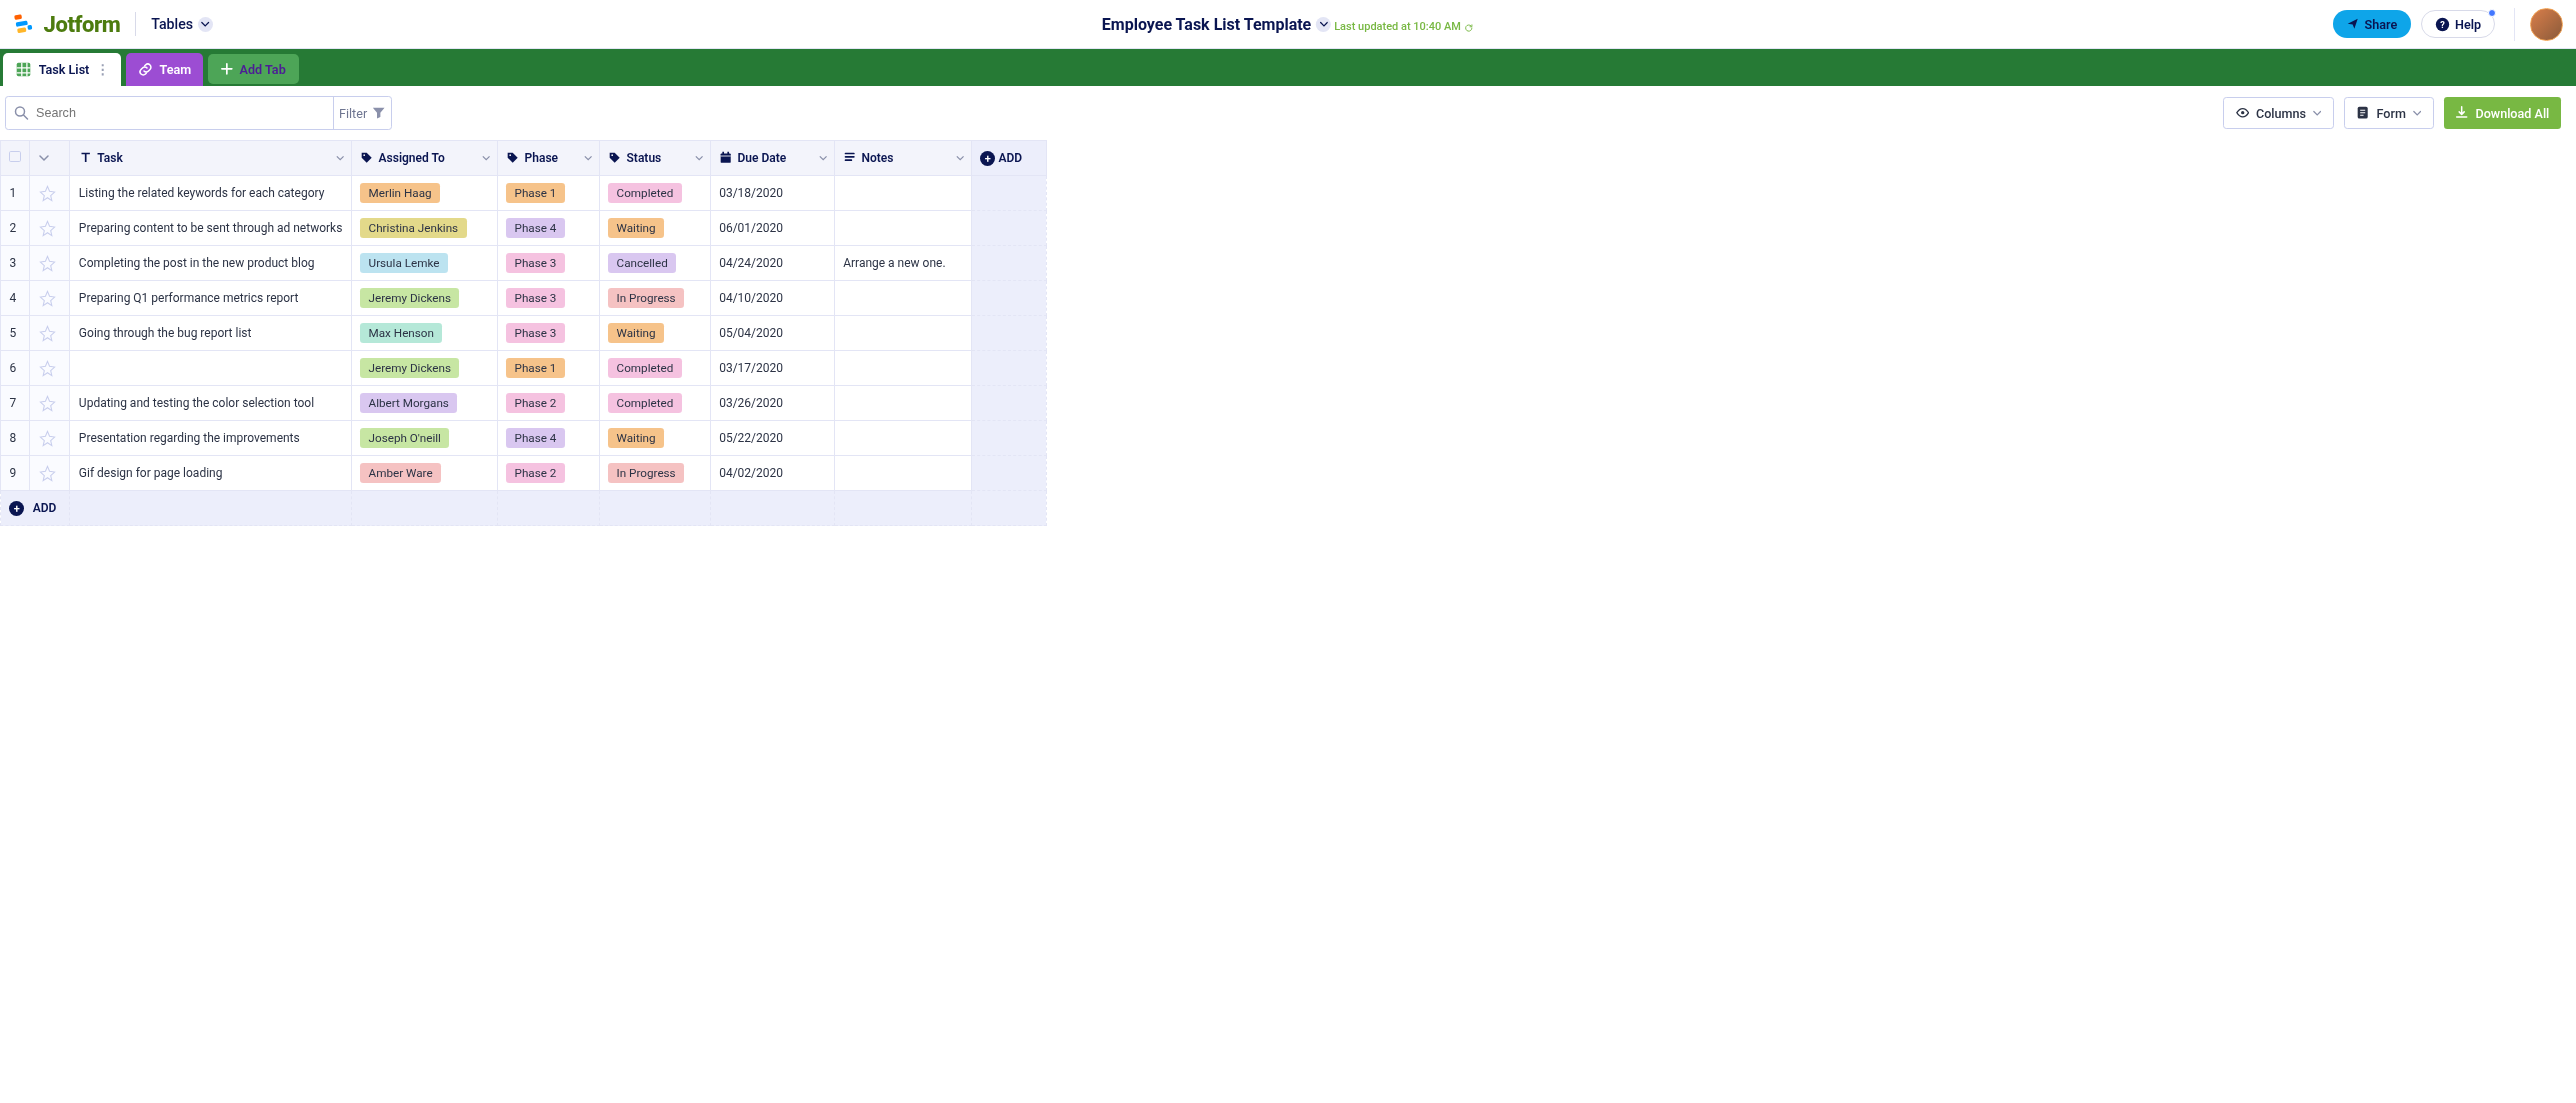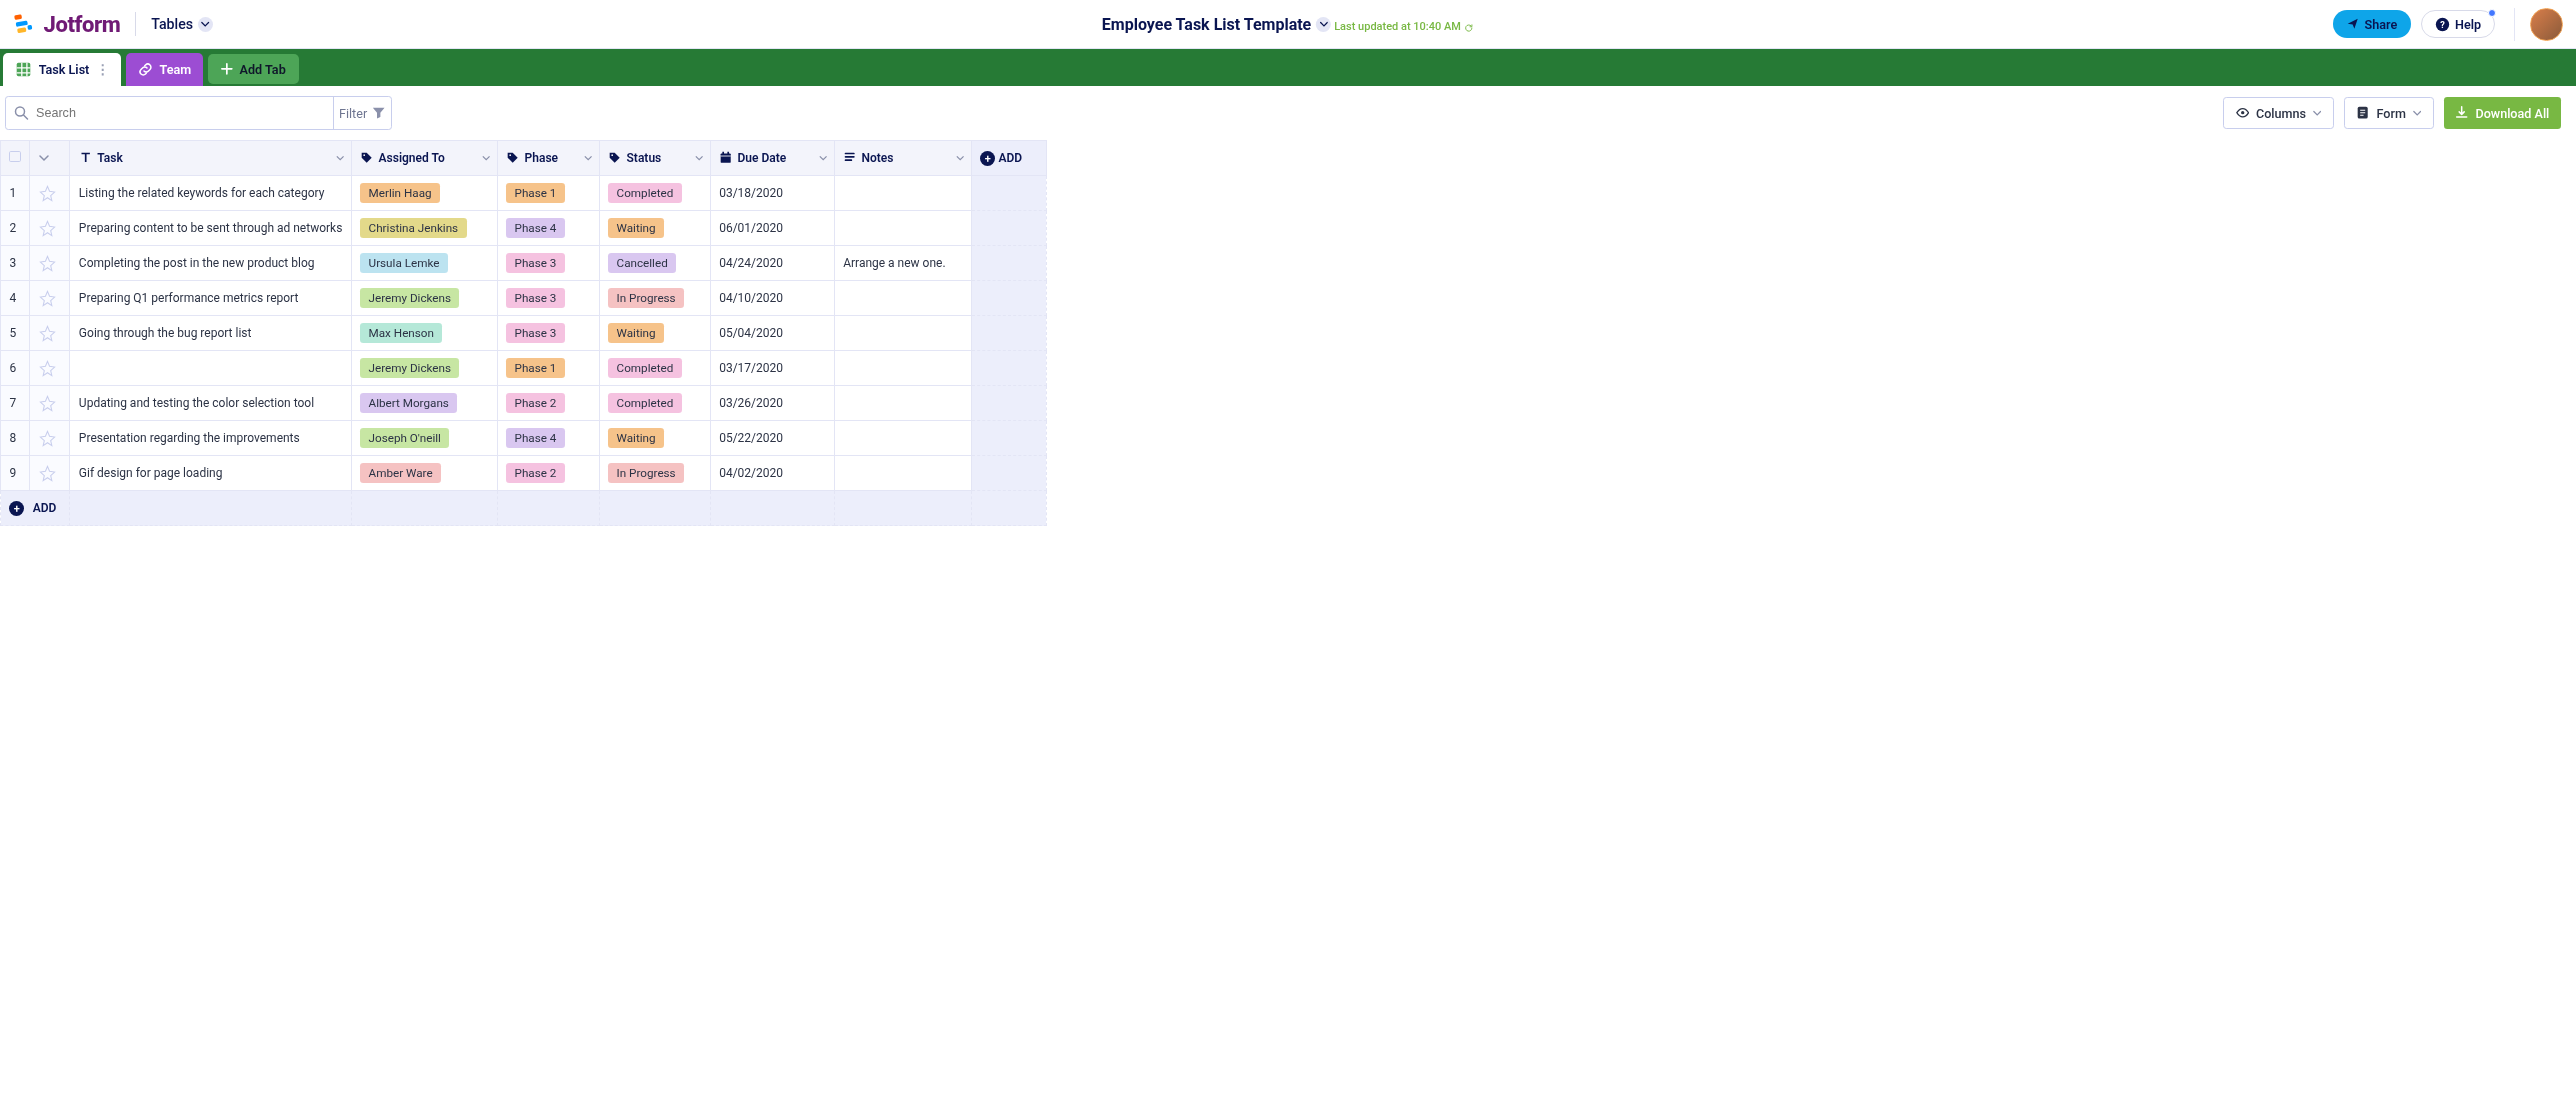--- a/index.html
+++ b/index.html
@@ -2,21 +2,21 @@
 <html style="font-size:13.4px"><head>
 <meta charset="utf-8">
 <style>
   * { box-sizing: border-box; margin: 0; padding: 0; }
   body { font-family: -apple-system, BlinkMacSystemFont, "Segoe UI", Roboto, Helvetica, Arial, sans-serif; font-size: 11.7px; color: #2c3345; background: #fff; }
   
   
   .topbar { display: flex; align-items: center; height: 49px; padding: 0 13.4px; border-bottom: 0.8px solid #e3e5f5; }
   .logo-wrap { display: flex; align-items: center; gap: 6.7px; }
   .logo-mark { width: 23.4px; height: 23.4px; }
-  .logo-text { font-size: 22px; font-weight: 800; color: #701a75; letter-spacing: -0.4px; }
+  .logo-text { font-size: 22px; font-weight: 800; color: #4d7c0f; letter-spacing: -0.4px; }
   .vdiv { width: 0.8px; height: 23.4px; background: #d8dae9; margin: 0 15px; }
   .tables-btn { font-size: 14.2px; font-weight: 500; color: #0a1551; display: inline-flex; align-items: center; gap: 5px; cursor: pointer; }
   .caret-pill { background: #e3e5f5; border-radius: 50%; width: 15px; height: 15px; display: inline-flex; align-items: center; justify-content: center; }
   
   .title-center { position: absolute; left: 50%; transform: translateX(-50%); text-align: center; }
   .title-center h1 { font-size: 16px; font-weight: 700; color: #0a1551; display: inline-flex; align-items: center; gap: 5px; }
   .title-center .updated { font-size: 11px; color: #78b843; font-weight: 500; display: inline-flex; align-items: flex-end; gap: 3.3px; }
   
   .topbar-right { margin-left: auto; display: flex; align-items: center; gap: 10px; }
   .pill-btn { display: inline-flex; align-items: center; gap: 5px; height: 28.5px; padding: 0 13.4px; border-radius: 14.2px; font-weight: 600; font-size: 12.6px; cursor: pointer; }
@@ -24,21 +24,21 @@
   .help-pill { background: #fff; border: 0.8px solid #d8dae9; color: #0a1551; position: relative; }
   .help-dot { position: absolute; top: -1.7px; right: -1.7px; width: 8.4px; height: 8.4px; background: #4277ff; border-radius: 50%; border: 1.7px solid #fff; }
   .vdiv2 { width: 0.8px; height: 33px; background: #e3e5f5; margin: 0 5px 0 8.4px; }
   .avatar { width: 33px; height: 33px; border-radius: 50%; background: linear-gradient(135deg, #d97e4a, #8a5a3a); border: 1.7px solid #f0a050; }
   
   
   .tab-strip { background: #267a35; height: 37px; display: flex; align-items: flex-end; padding-left: 3.3px; gap: 5px; }
   .tab { display: inline-flex; align-items: center; height: 33px; padding: 0 11.7px; border-radius: 5px 5px 0 0; font-weight: 600; font-size: 12.6px; gap: 6.7px; cursor: pointer; }
   .tab-active { background: #fff; color: #0a1551; }
   .tab-team { background: #9c4dd3; color: #fff; }
-  .tab-add { background: #4da557; color: #0f172a; height: 30px; border-radius: 5px; margin-bottom: 1.7px; padding: 0 13.4px; }
+  .tab-add { background: #4da557; color: #4c1d95; height: 30px; border-radius: 5px; margin-bottom: 1.7px; padding: 0 13.4px; }
   .tab-menu-icon { color: #9aa0b5; font-size: 13.4px; }
   
   
   .toolbar { display: flex; align-items: center; padding: 10px 5px 10px 5px; gap: 6.7px; }
   .search-wrap { display: flex; border: 0.8px solid #c8ceed; border-radius: 3.3px; overflow: hidden; }
   .search-input { width: 327px; height: 32px; border: none; padding: 0 10px 0 30px; font-size: 12.6px; color: #6f7691; outline: none; background: transparent; }
   .search-box { position: relative; }
   .search-icon-pos { position: absolute; left: 8.4px; top: 50%; transform: translateY(-50%); color: #8a90aa; }
   .filter-btn { border-left: 0.8px solid #c8ceed; height: 32px; padding: 0 5px; display: inline-flex; align-items: center; gap: 5px; color: #6f7691; font-size: 12.6px; cursor: pointer; }
   .toolbar-right { margin-left: auto; display: flex; align-items: flex-end; gap: 10px; padding-right: 10px; }

